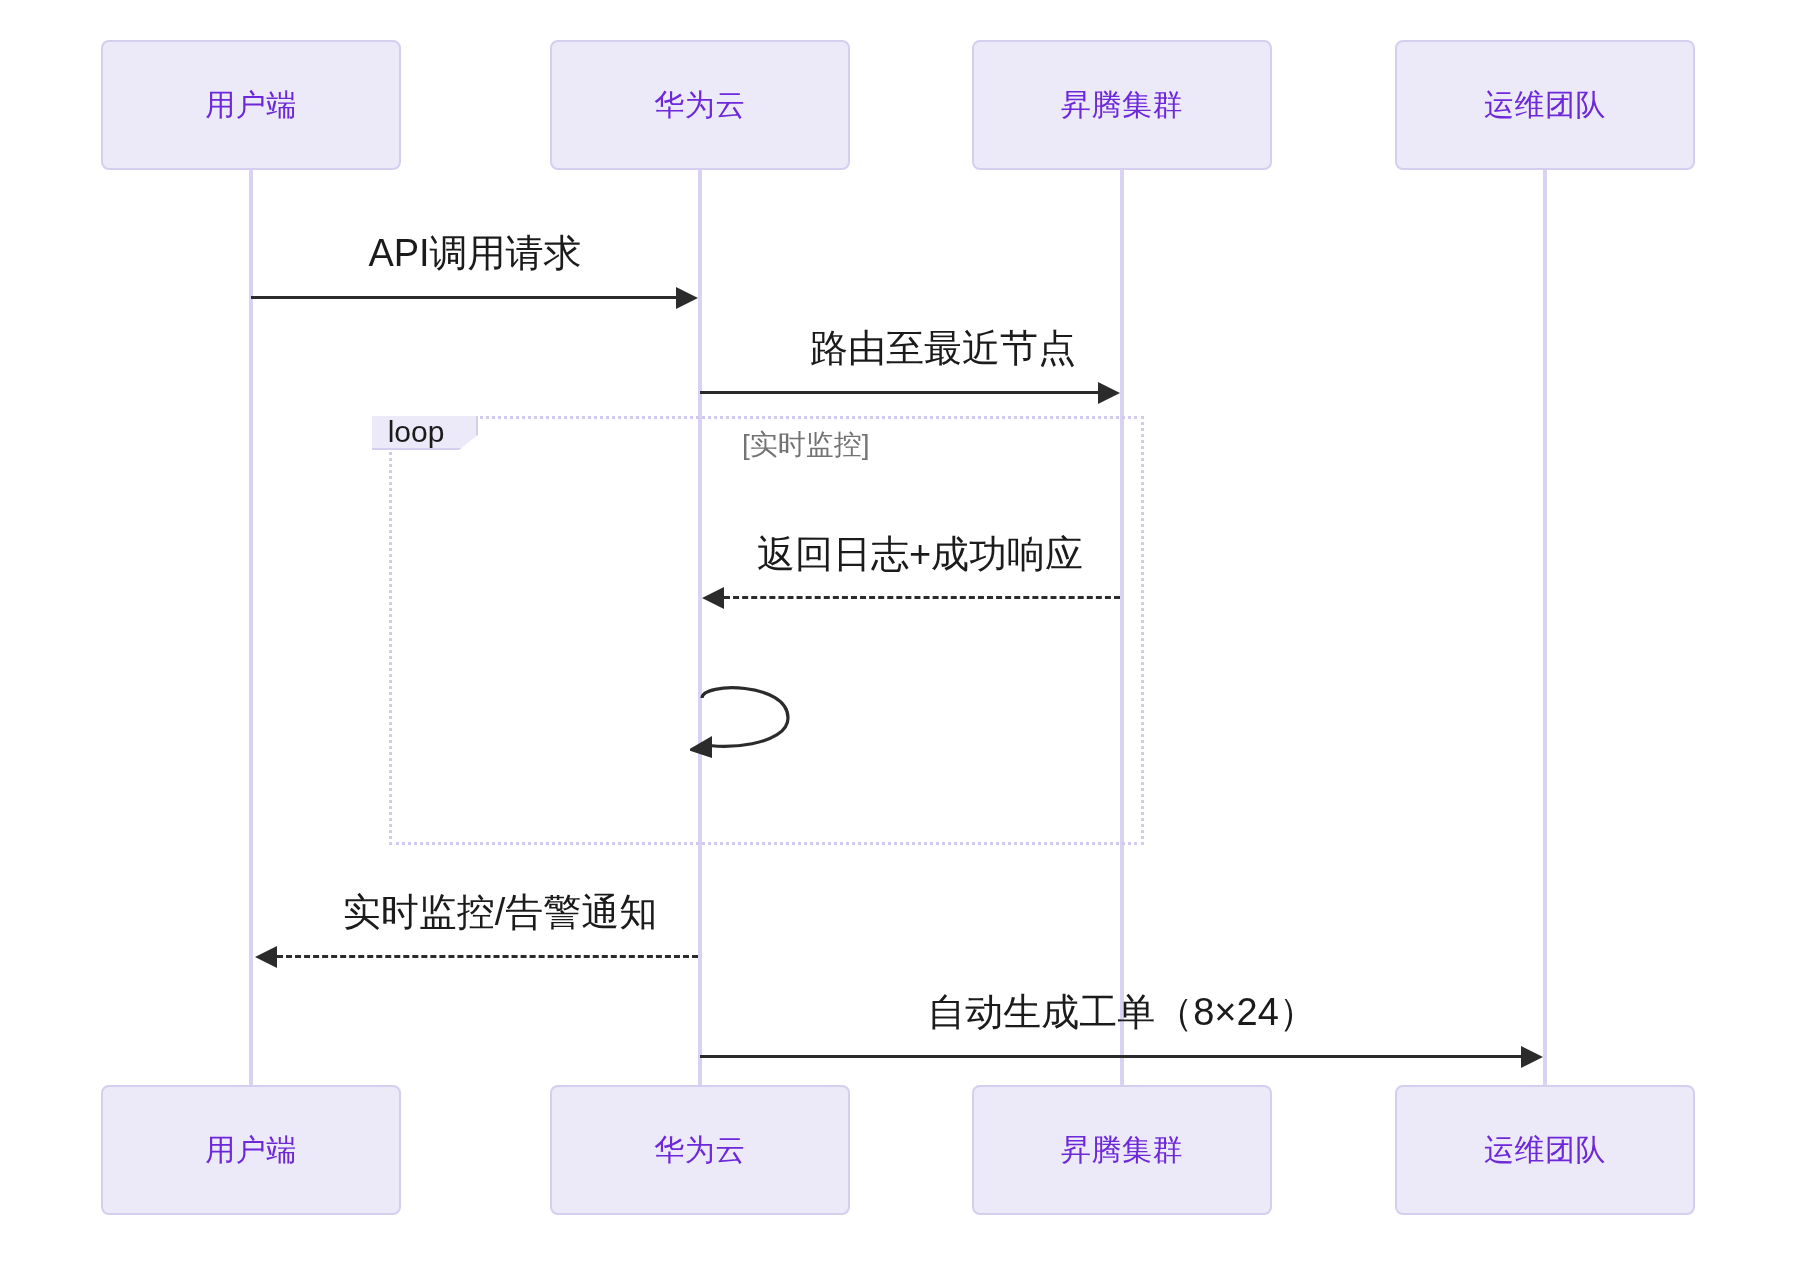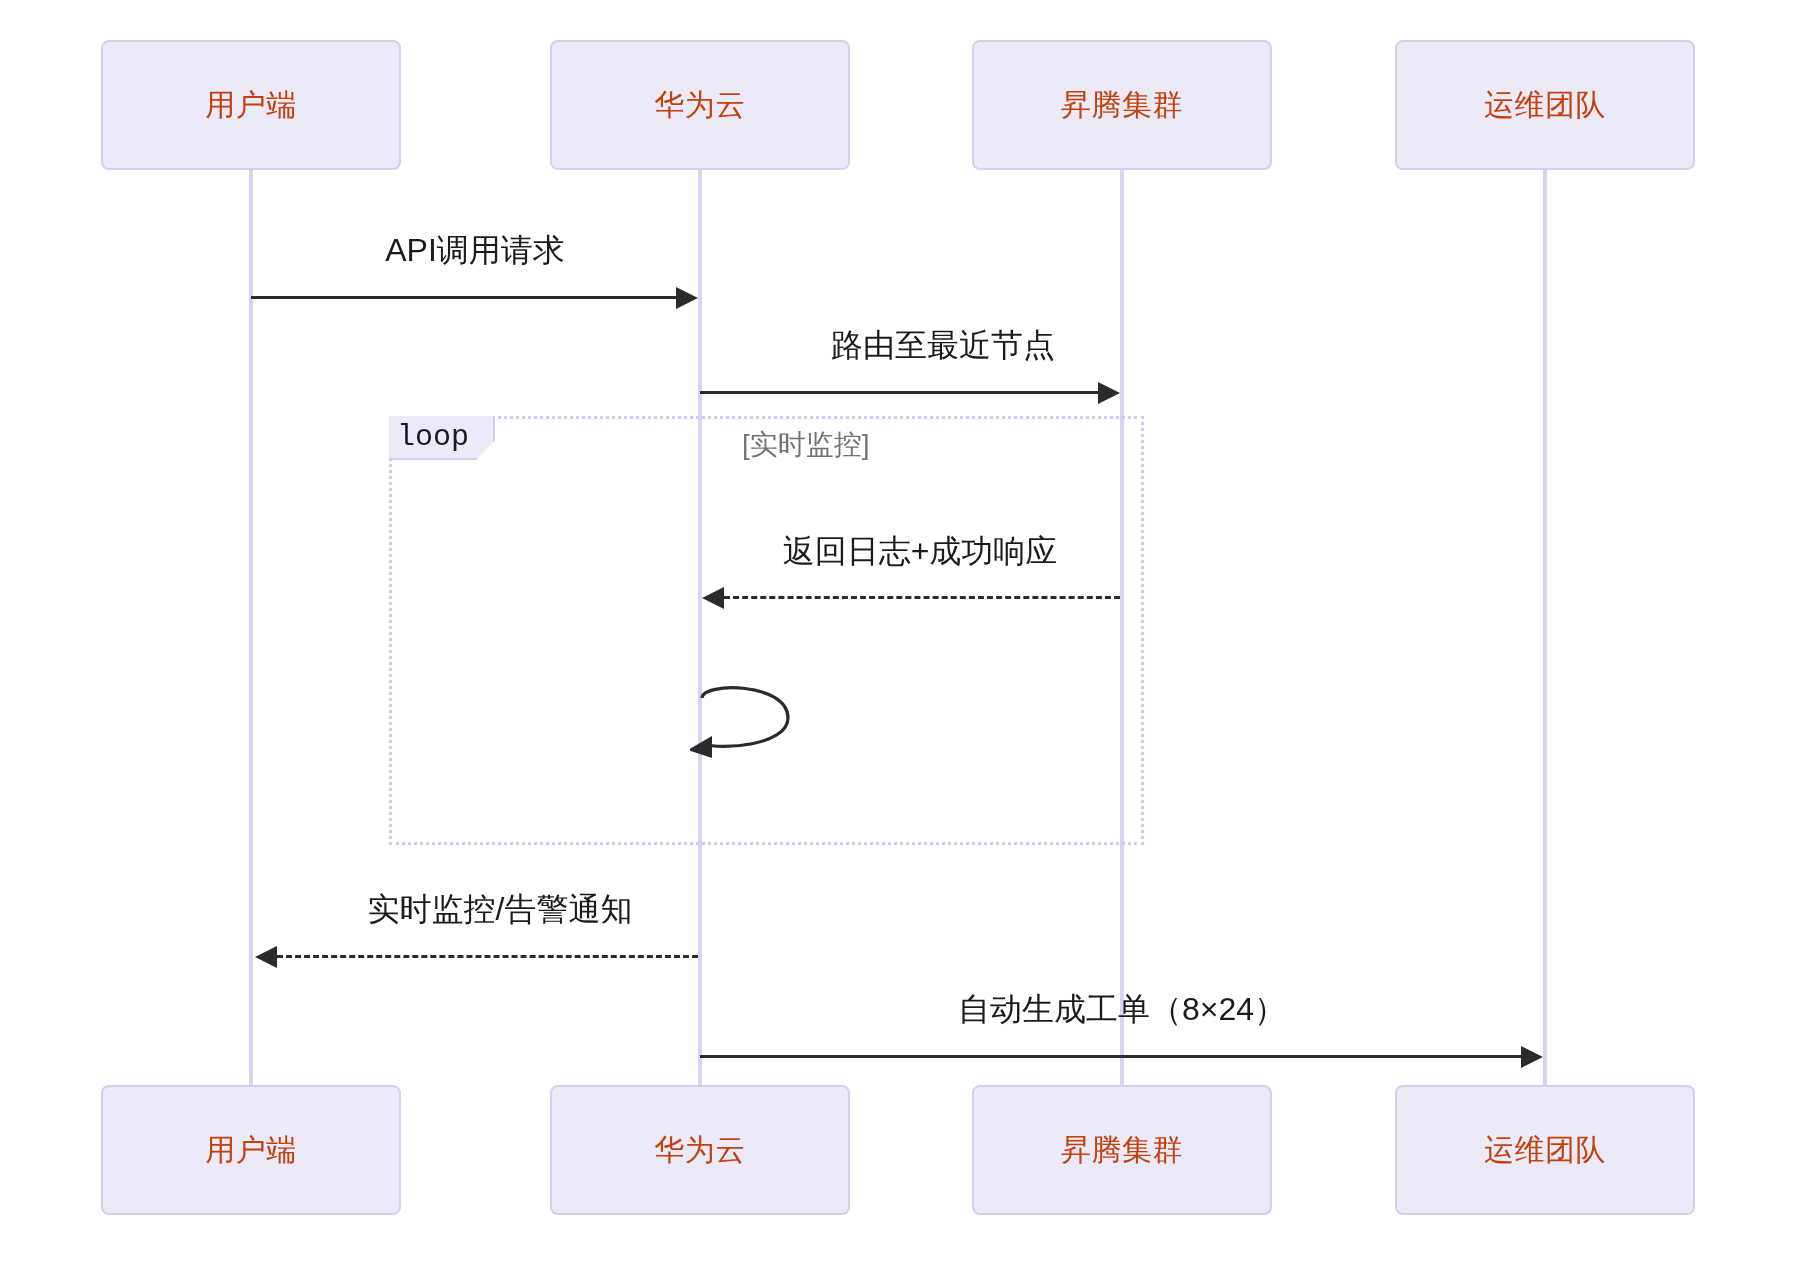--- a/index.html
+++ b/index.html
@@ -27,33 +27,33 @@
     border: 2px solid #D5CEEE;
     border-radius: 8px;
     box-sizing: border-box;
     display: flex;
     align-items: center;
     justify-content: center;
   }
   .participant .plabel {
     font-size: 30px;
     line-height: 1;
-    color: #c2410c;
+    color: #6d28d9;
     letter-spacing: 0.5px;
   }
   
   .lifeline {
     position: absolute;
     width: 4px;
     background: #D9D2F3;
   }
   
   .msg-label {
     position: absolute;
-    font-size: 32px;
+    font-size: 38px;
     line-height: 1;
     color: #1b1b1b;
     white-space: nowrap;
     text-align: center;
     transform: translateX(-50%);
   }
   .msg-line {
     position: absolute;
     height: 0;
     border-top: 3px solid #2b2b2b;
@@ -138,21 +138,21 @@
 
   <div class="msg-label" style="left:475px; top:234px;">API调用请求</div>
   <div class="msg-line" style="left:251px; top:296px; width:425px;"></div>
   <div class="arrowhead right" style="left:676px; top:287px;"></div>
 
   <div class="msg-label" style="left:911px; top:329px;margin-left:32px;">路由至最近节点</div>
   <div class="msg-line" style="left:700px; top:391px; width:398px;"></div>
   <div class="arrowhead right" style="left:1098px; top:382px;"></div>
 
   <div class="loop-box" style="left:389px; top:416px; width:755px; height:429px;"></div>
-  <div class="loop-tag" style="left:389px; top:416px; width:106px; height:44px;font-family:Liberation Mono, monospace;">
+  <div class="loop-tag" style="left:372px; top:416px; width:106px; height:34px;">
     <span>loop</span>
   </div>
   <div class="loop-cond" style="left:742px; top:431px;">[实时监控]</div>
 
   <div class="msg-label" style="left:920px; top:535px;">返回日志+成功响应</div>
   <div class="msg-line dashed" style="left:724px; top:596px; width:396px;"></div>
   <div class="arrowhead left" style="left:702px; top:587px;"></div>
 
   <svg class="self-loop" style="left:690px; top:680px;" width="120" height="90" viewBox="0 0 120 90">
     <path d="M 12 18 C 12 2, 98 2, 98 38 C 98 66, 30 70, 14 64" fill="none" stroke="#2b2b2b" stroke-width="3.2"></path>

